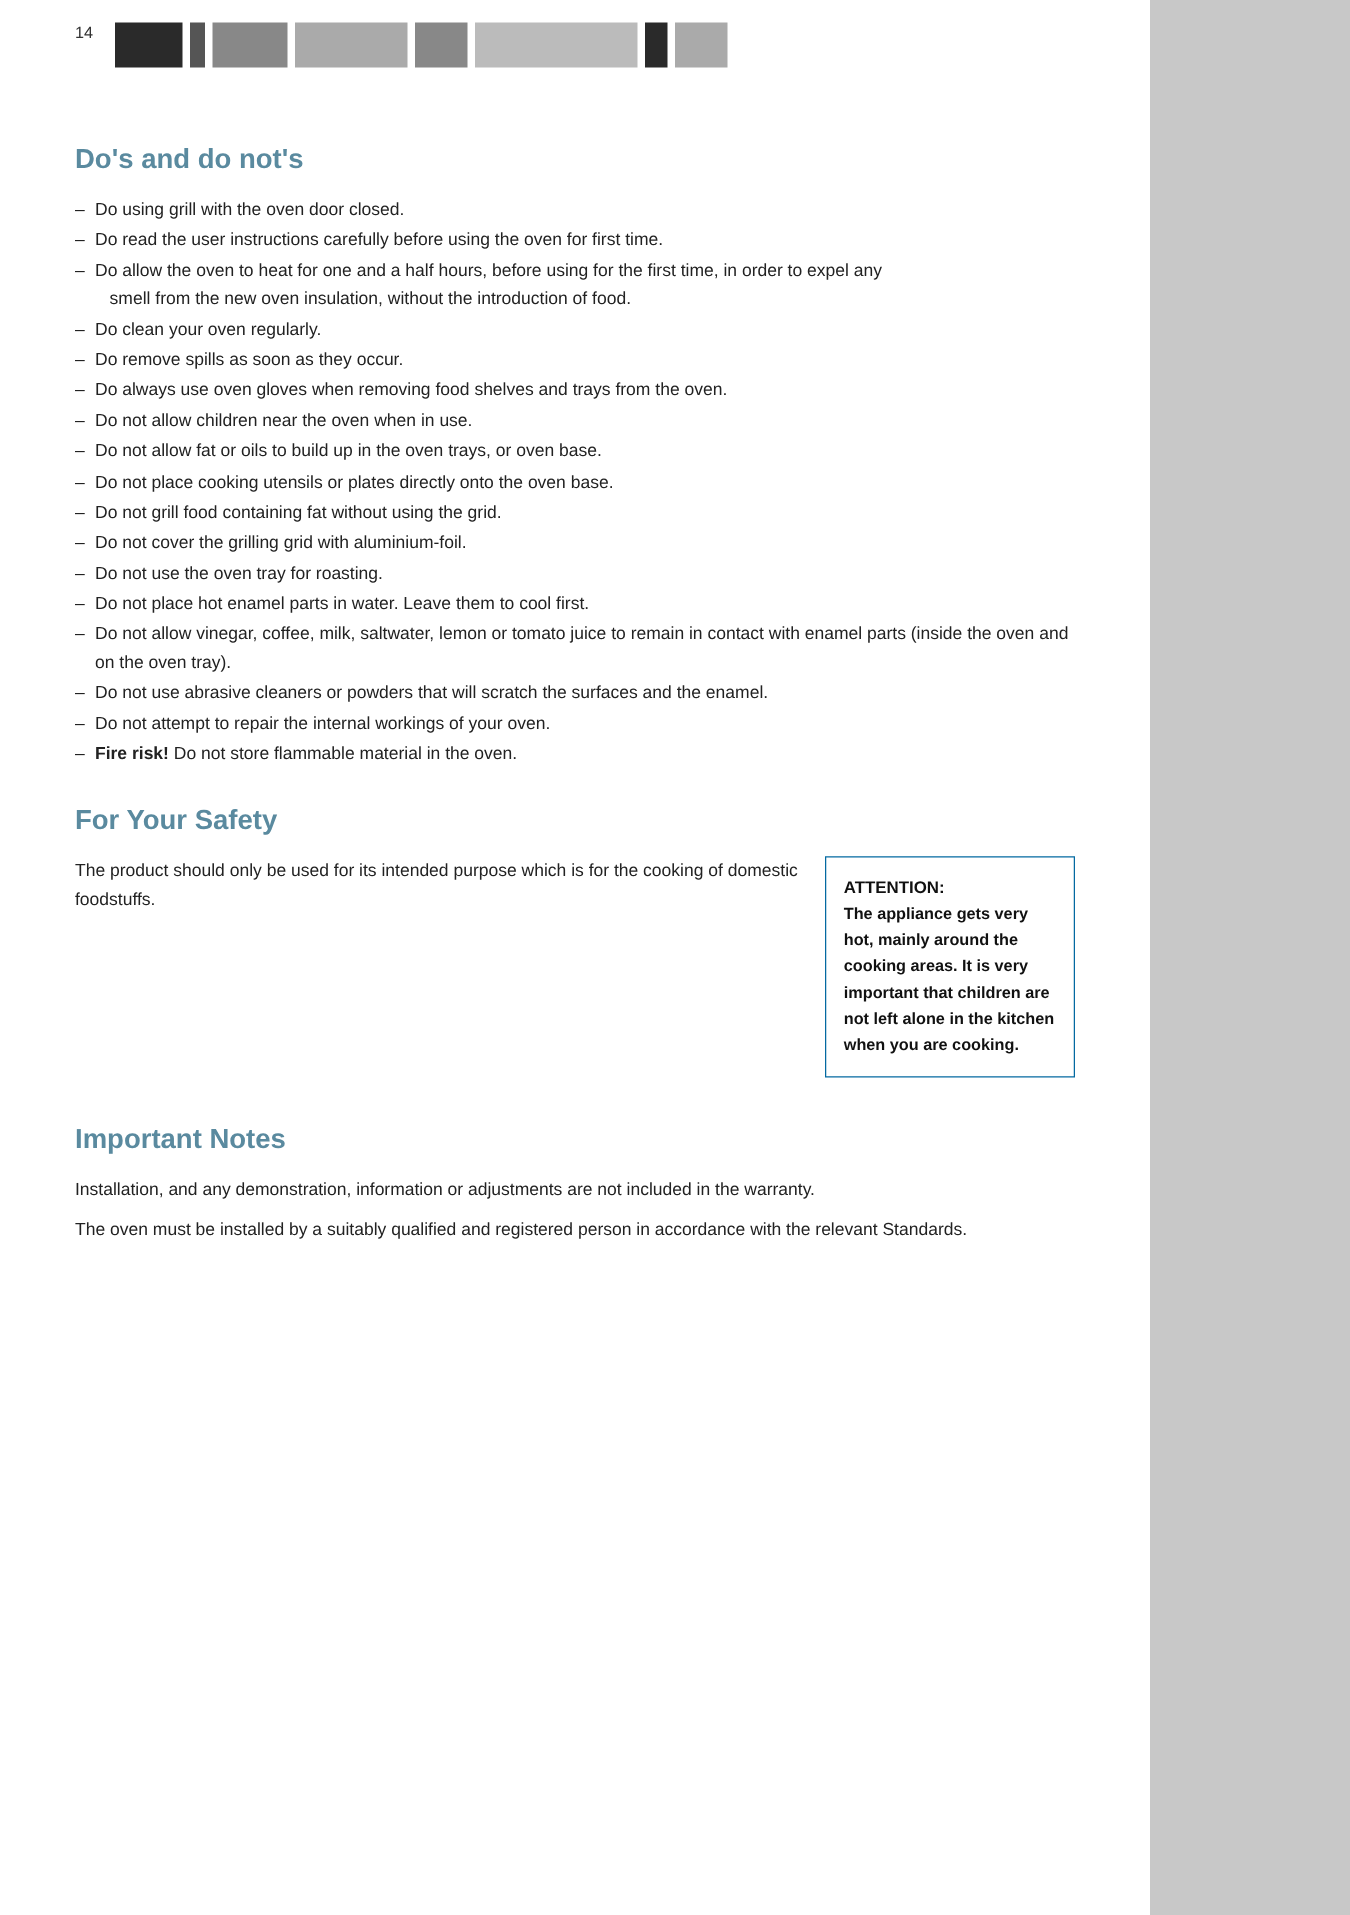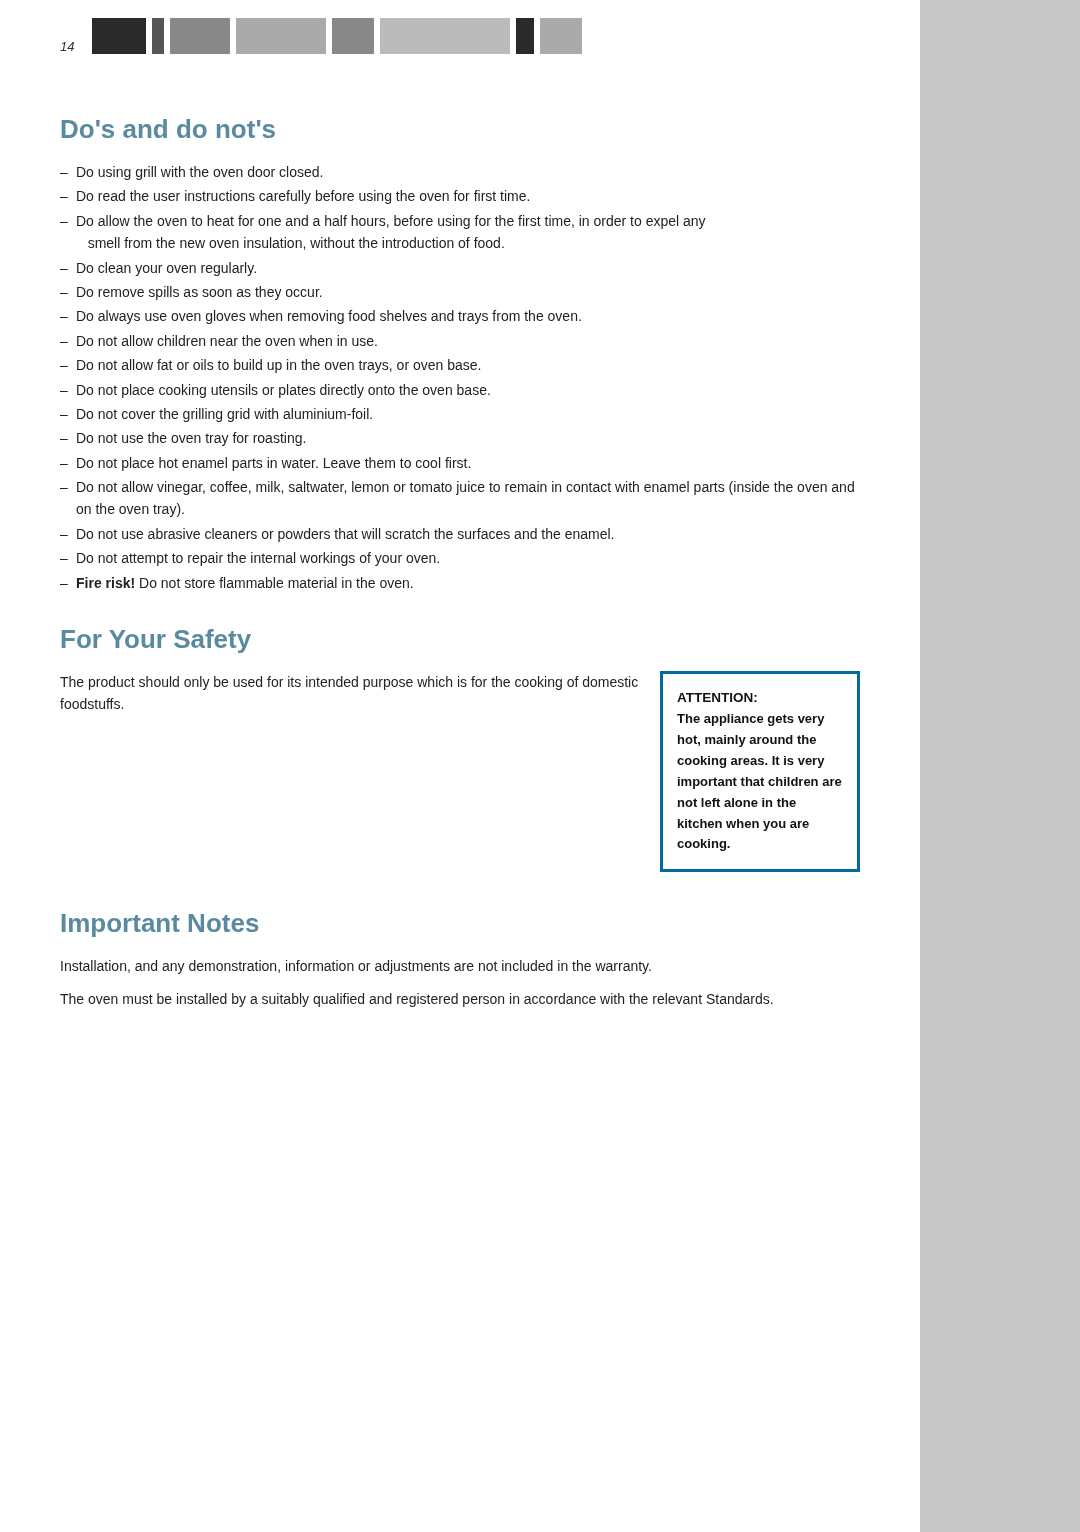--- a/index.html
+++ b/index.html
@@ -21,25 +21,24 @@
       margin: 0 auto;
       width: 920px;
       min-height: 1532px;
       padding: 0 60px 60px 60px;
       position: relative;
     }
 
     
     .header-bar {
       display: flex;
-      align-items: flex-end;
+      align-items: flex-start;
       gap: 6px;
       padding: 18px 0 30px 0;
       margin-bottom: 10px;
-      font-style: italic;
     }
 
     .page-number {
       font-size: 13px;
       color: #333;
       font-weight: normal;
       margin-right: 6px;
       min-width: 20px;
     }
 
@@ -50,21 +49,21 @@
 
     .block-dark { background-color: #2a2a2a; }
     .block-thin { background-color: #555; width: 12px; }
     .block-mid { background-color: #888; }
     .block-light { background-color: #aaa; }
     .block-lighter { background-color: #bbb; }
     .block-darksmall { background-color: #2a2a2a; width: 18px; }
 
     
     .section-title {
-      font-size: 26px;
+      font-size: 22px;
       font-weight: bold;
       color: #5a8a9f;
       margin-bottom: 16px;
       margin-top: 30px;
     }
 
     
     .bullet-list {
       list-style: none;
       padding: 0;
@@ -100,21 +99,21 @@
     .col-main {
       flex: 1;
     }
 
     .col-sidebar {
       width: 200px;
       flex-shrink: 0;
     }
 
     .attention-box {
-      border: 3px solid #0369a1;
+      border: 1px solid #0369a1;
       padding: 14px 14px;
       font-size: 13.5px;
       line-height: 1.55;
       color: #111;
     }
 
     .attention-label {
       font-weight: bold;
       font-size: 13.5px;
     }
@@ -156,20 +155,21 @@
       <ul class="bullet-list">
         <li>Do using grill with the oven door closed.</li>
         <li>Do read the user instructions carefully before using the oven for first time.</li>
         <li>Do allow the oven to heat for one and a half hours, before using for the first time, in order to expel any<br>&nbsp;&nbsp;&nbsp;smell from the new oven insulation, without the introduction of food.</li>
         <li>Do clean your oven regularly.</li>
         <li>Do remove spills as soon as they occur.</li>
         <li>Do always use oven gloves when removing food shelves and trays from the oven.</li>
         <li>Do not allow children near the oven when in use.</li>
         <li>Do not allow fat or oils to build up in the oven trays, or oven base.</li>
         <li>Do not place cooking utensils or plates directly onto the oven base.</li>
+        <li>Do not grill food containing fat without using the grid.</li>
         <li>Do not cover the grilling grid with aluminium-foil.</li>
         <li>Do not use the oven tray for roasting.</li>
         <li>Do not place hot enamel parts in water. Leave them to cool first.</li>
         <li>Do not allow vinegar, coffee, milk, saltwater, lemon or tomato juice to remain in contact with enamel parts (inside the oven and on the oven tray).</li>
         <li>Do not use abrasive cleaners or powders that will scratch the surfaces and the enamel.</li>
         <li>Do not attempt to repair the internal workings of your oven.</li>
         <li><span class="fire-risk">Fire risk!</span><span> Do not store flammable material in the oven.</span></li>
       </ul>
     </section>
 

